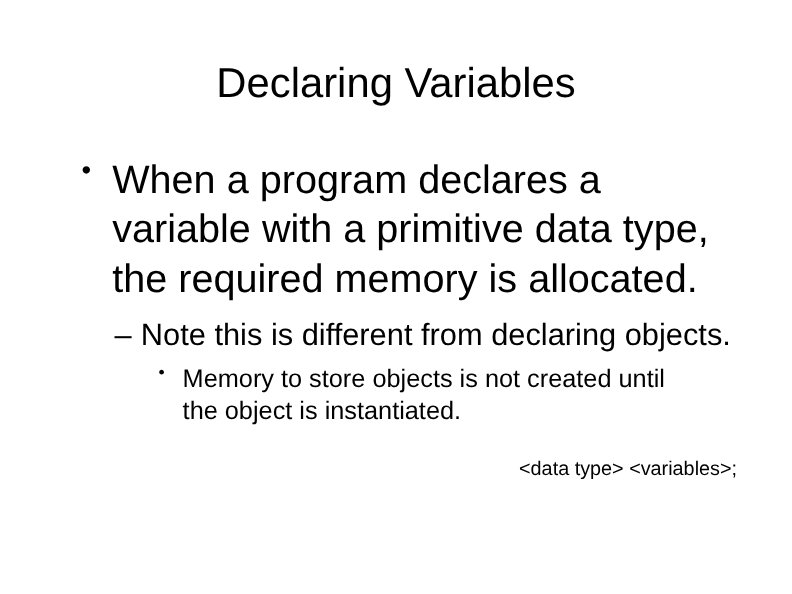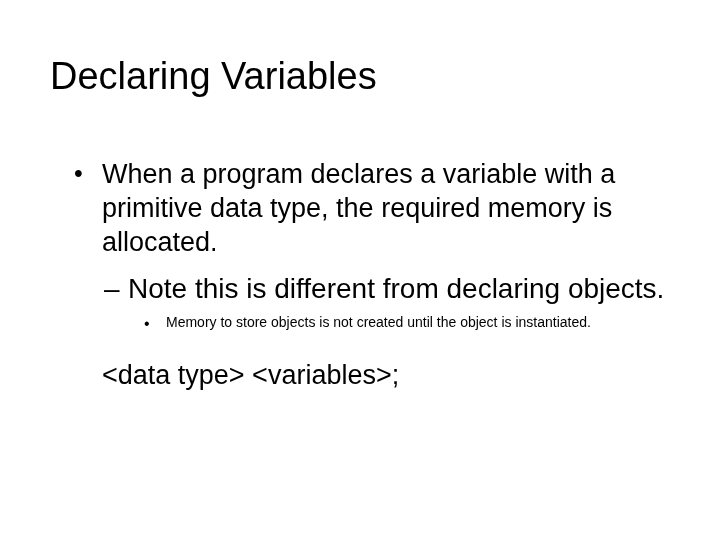--- a/index.html
+++ b/index.html
@@ -11,25 +11,26 @@
       width: 720px;
       height: 540px;
       background: #ffffff;
       font-family: Arial, Helvetica, sans-serif;
       color: #000000;
       padding: 55px 50px 40px 50px;
       position: relative;
     }
     .title {
       font-size: 38px;
-      margin-bottom: 60px;
+      text-align: center;
+      margin-bottom: 42px;
       font-weight: normal;
     }
     .bullet-l1 {
-      font-size: 27px;
+      font-size: 36px;
       line-height: 1.25;
       padding-left: 52px;
       position: relative;
       margin-bottom: 12px;
     }
     .bullet-l1::before {
       content: "•";
       position: absolute;
       left: 24px;
       top: 0;
@@ -42,37 +43,38 @@
       position: relative;
       margin-bottom: 8px;
     }
     .bullet-l2::before {
       content: "–";
       position: absolute;
       left: 54px;
       top: 0;
     }
     .bullet-l3 {
-      font-size: 14px;
+      font-size: 23px;
       line-height: 1.25;
       padding-left: 116px;
       position: relative;
       margin-bottom: 28px;
       padding-right: 40px;
     }
     .bullet-l3::before {
       content: "•";
       position: absolute;
       left: 94px;
       top: 0;
       font-size: 16px;
     }
     .syntax-line {
-      font-size: 27px;
+      font-size: 18px;
       padding-left: 52px;
+      text-align: right;
     }
   </style>
 </head>
 <body>
 
 <h1 class="title">Declaring Variables</h1>
 
 <div class="bullet-l1">When a program declares a variable with a primitive data type, the required memory is allocated.</div>
 
 <div class="bullet-l2">Note this is different from declaring objects.</div>

